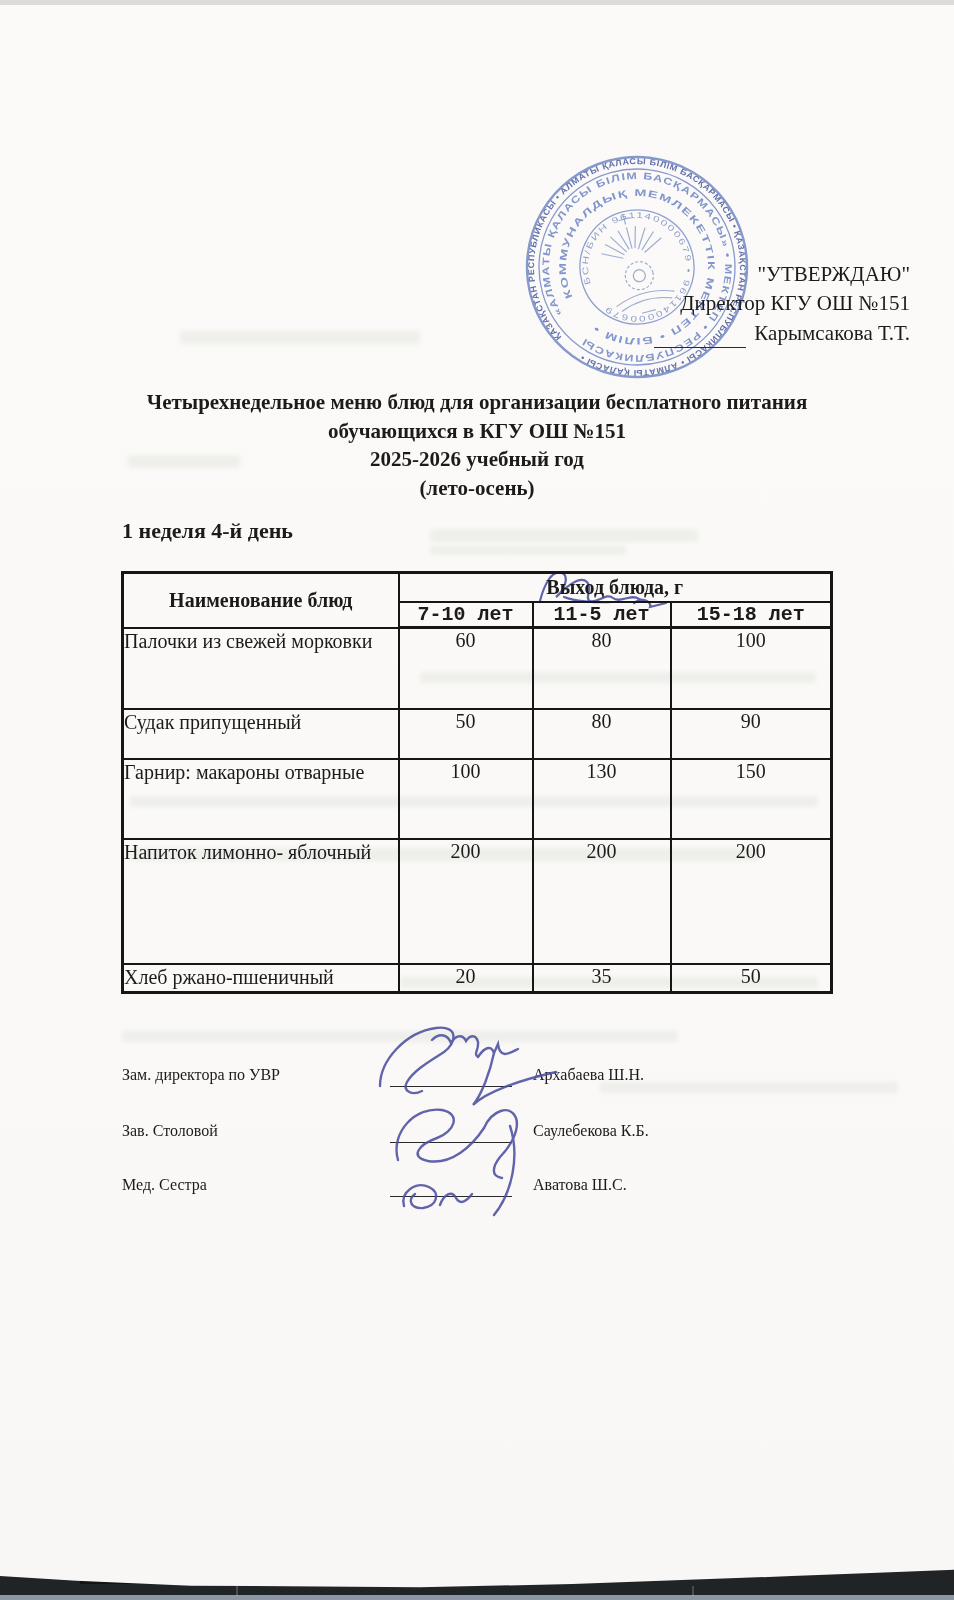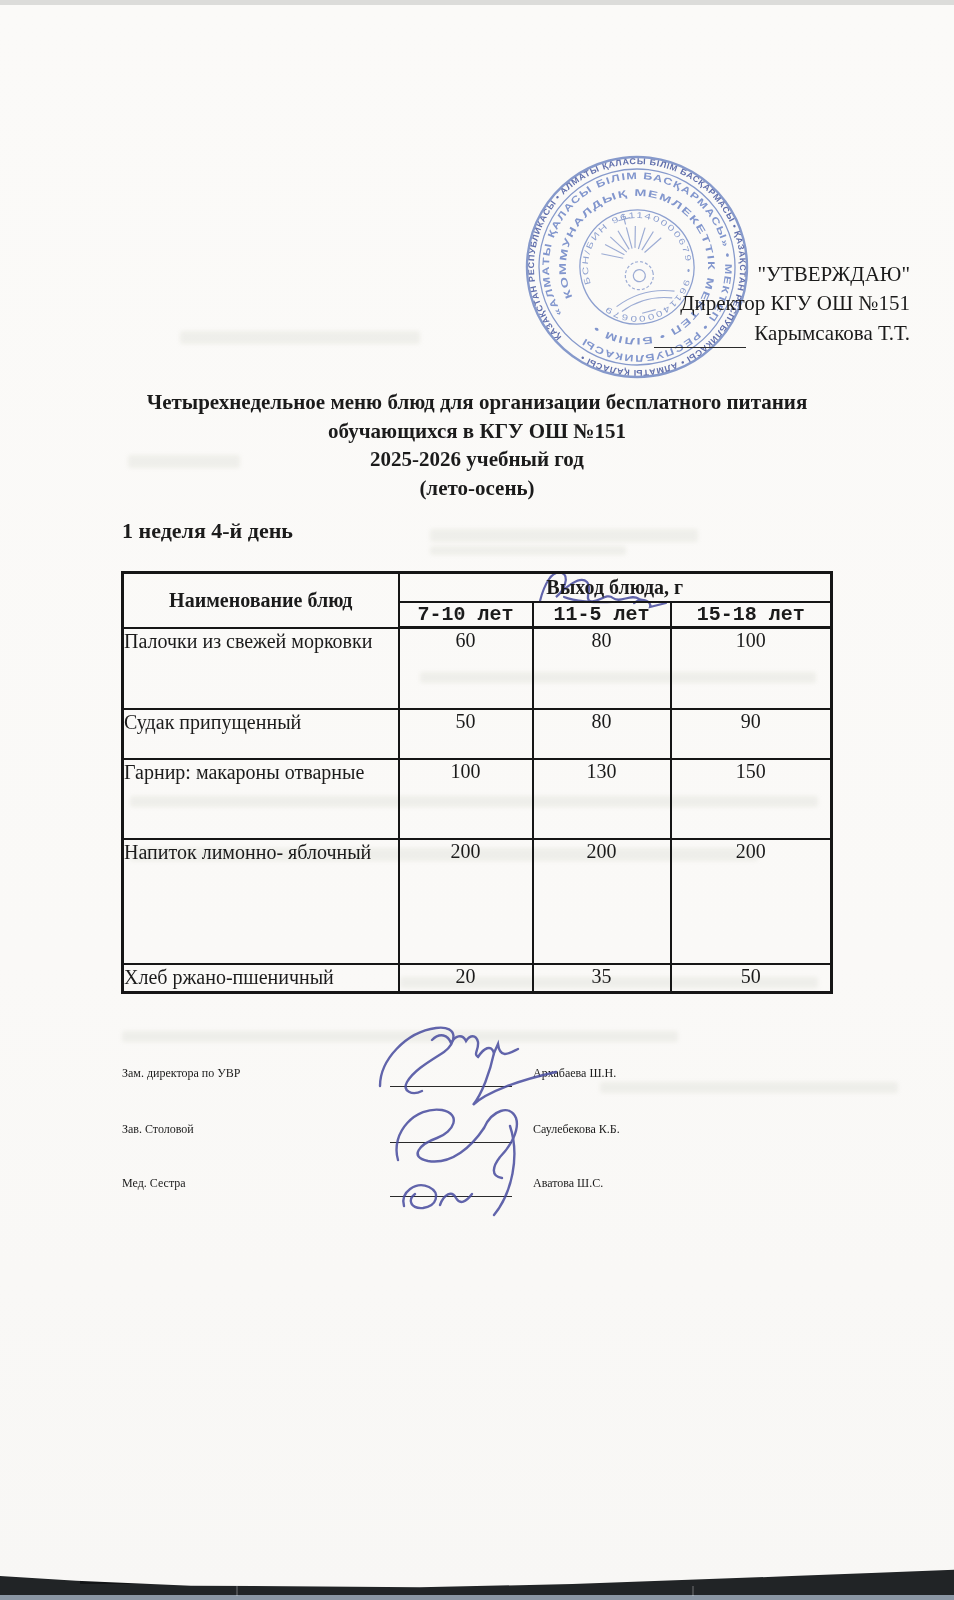--- a/index.html
+++ b/index.html
@@ -50,21 +50,21 @@
   th.name-h{border-right:2.5px solid #161616;}
   tr.hdr1 th{height:27px;}
   tr.hdr2 th{height:22px;border-bottom:3px solid #161616;font-family:Liberation Mono, monospace;}
   table.menu{border:3px solid #161616;}
   td.dish{text-align:left;vertical-align:top;padding:1px 3px 0 5px;line-height:24px;}
   td.num{text-align:center;vertical-align:top;padding-top:1px;}
   tr.r1 td{height:79px;} tr.r2 td{height:48px;} tr.r3 td{height:78px;}
   tr.r4 td{height:123px;} tr.r5 td{height:26px;}
 
   .sig-section{position:absolute;top:0;left:0;}
-  .sig-row-abs{position:absolute;left:122px;width:720px;height:30px;font-size:12px;text-decoration:underline;}
+  .sig-row-abs{position:absolute;left:122px;width:720px;height:30px;font-size:16px;text-decoration:underline;}
   .sig-role{position:absolute;left:0;top:0;white-space:nowrap;}
   .sig-line{position:absolute;left:268px;top:20px;width:122px;border-bottom:1.6px solid #2a2a2a;}
   .sig-name{position:absolute;left:411px;top:0;white-space:nowrap;}
   .sigs-svg{position:absolute;left:360px;top:1008px;width:240px;height:225px;z-index:5;}
 </style>
 </head>
 <body>
 
 <div class="top-strip"></div>
 <div class="paper"></div>

